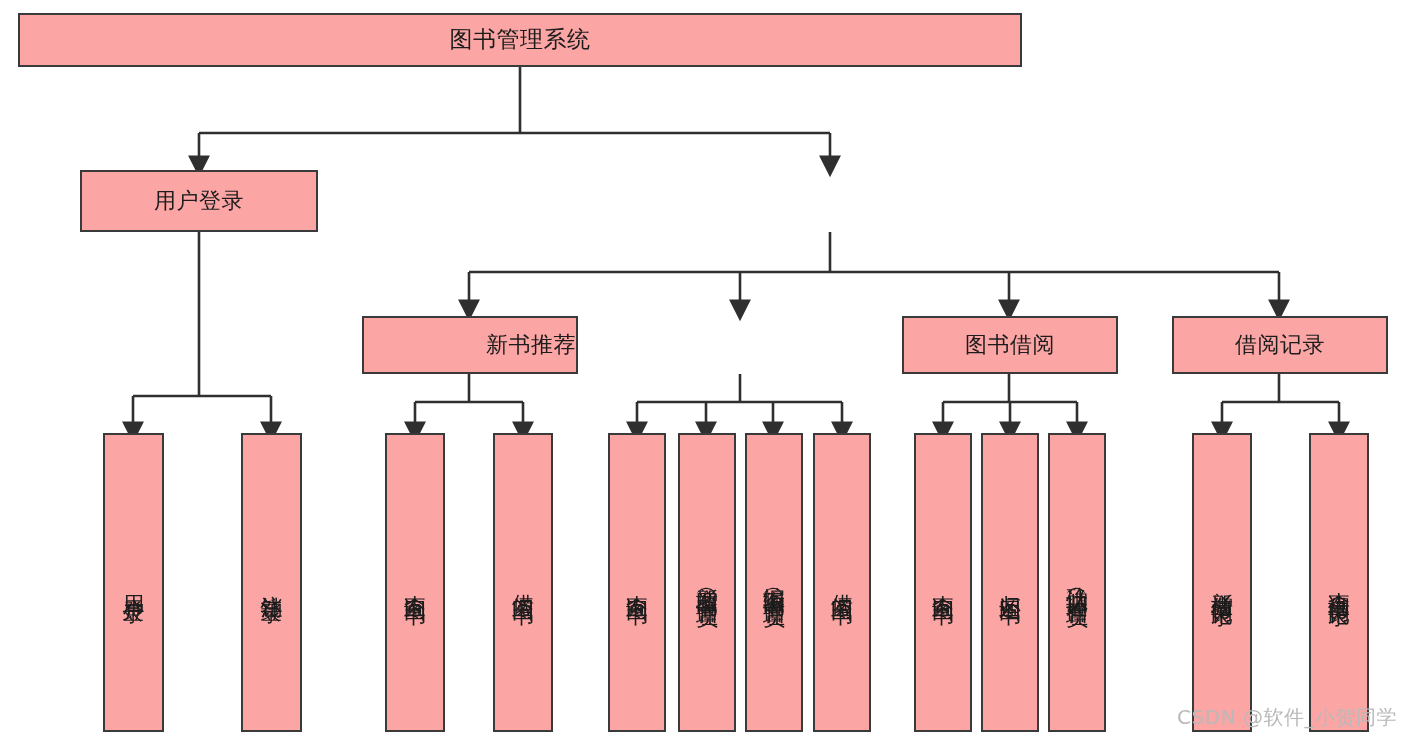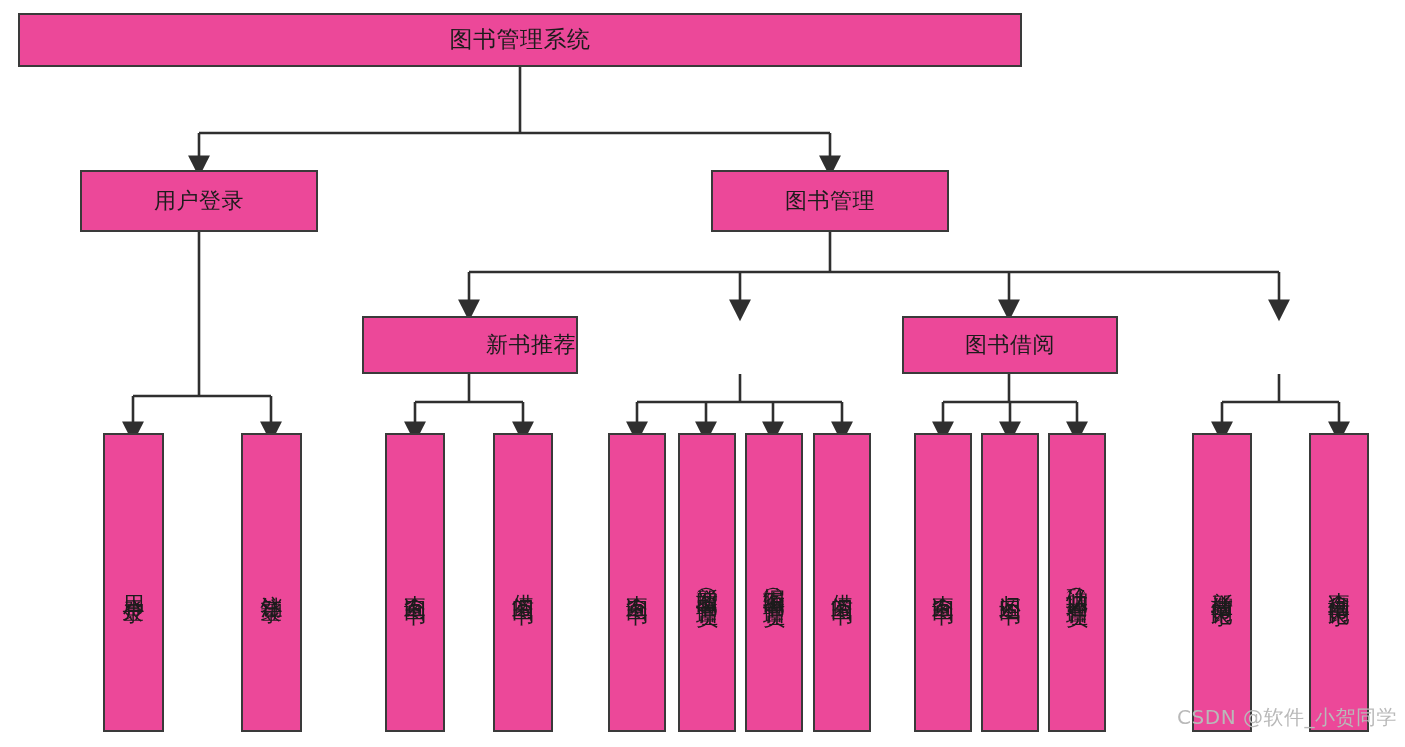--- a/index.html
+++ b/index.html
@@ -22,21 +22,21 @@
     position: absolute;
     left: 0;
     top: 0;
     width: 1405px;
     height: 747px;
     pointer-events: none;
   }
   .node {
     position: absolute;
     box-sizing: border-box;
-    background: #ec4899;
+    background: #fca5a5;
     border: 2.5px solid #3a3a3a;
     display: flex;
     align-items: center;
     justify-content: center;
     z-index: 2;
   }
   .node .node-label {
     display: block;
     color: #1c1c1c;
     line-height: 1.18;
@@ -130,29 +130,29 @@
     </g>
   </svg>
 
   <div class="node horiz root" style="left:18px; top:13px; width:1004px; height:54px;">
     <span class="node-label">图书管理系统</span>
   </div>
 
   <div class="node horiz level1" style="left:80px; top:170px; width:238px; height:62px;">
     <span class="node-label">用户登录</span>
   </div>
-  <div class="node horiz level1" style="left:711px; top:170px; width:238px; height:62px;">
-    <span class="node-label">图书管理</span>
-  </div>
 
   <div class="node horiz level2" style="left:362px; top:316px; width:216px; height:58px;justify-content:flex-end;">
     <span class="node-label">新书推荐</span>
   </div>
   <div class="node horiz level2" style="left:902px; top:316px; width:216px; height:58px;">
     <span class="node-label">图书借阅</span>
+  </div>
+  <div class="node horiz level2" style="left:1172px; top:316px; width:216px; height:58px;">
+    <span class="node-label">借阅记录</span>
   </div>
 
   <div class="node vert" style="left:103px; top:433px; width:61px; height:299px;">
     <span class="node-label">用户登录</span>
   </div>
   <div class="node vert" style="left:241px; top:433px; width:61px; height:299px;">
     <span class="node-label">注销登录</span>
   </div>
 
   <div class="node vert" style="left:385px; top:433px; width:60px; height:299px;">

